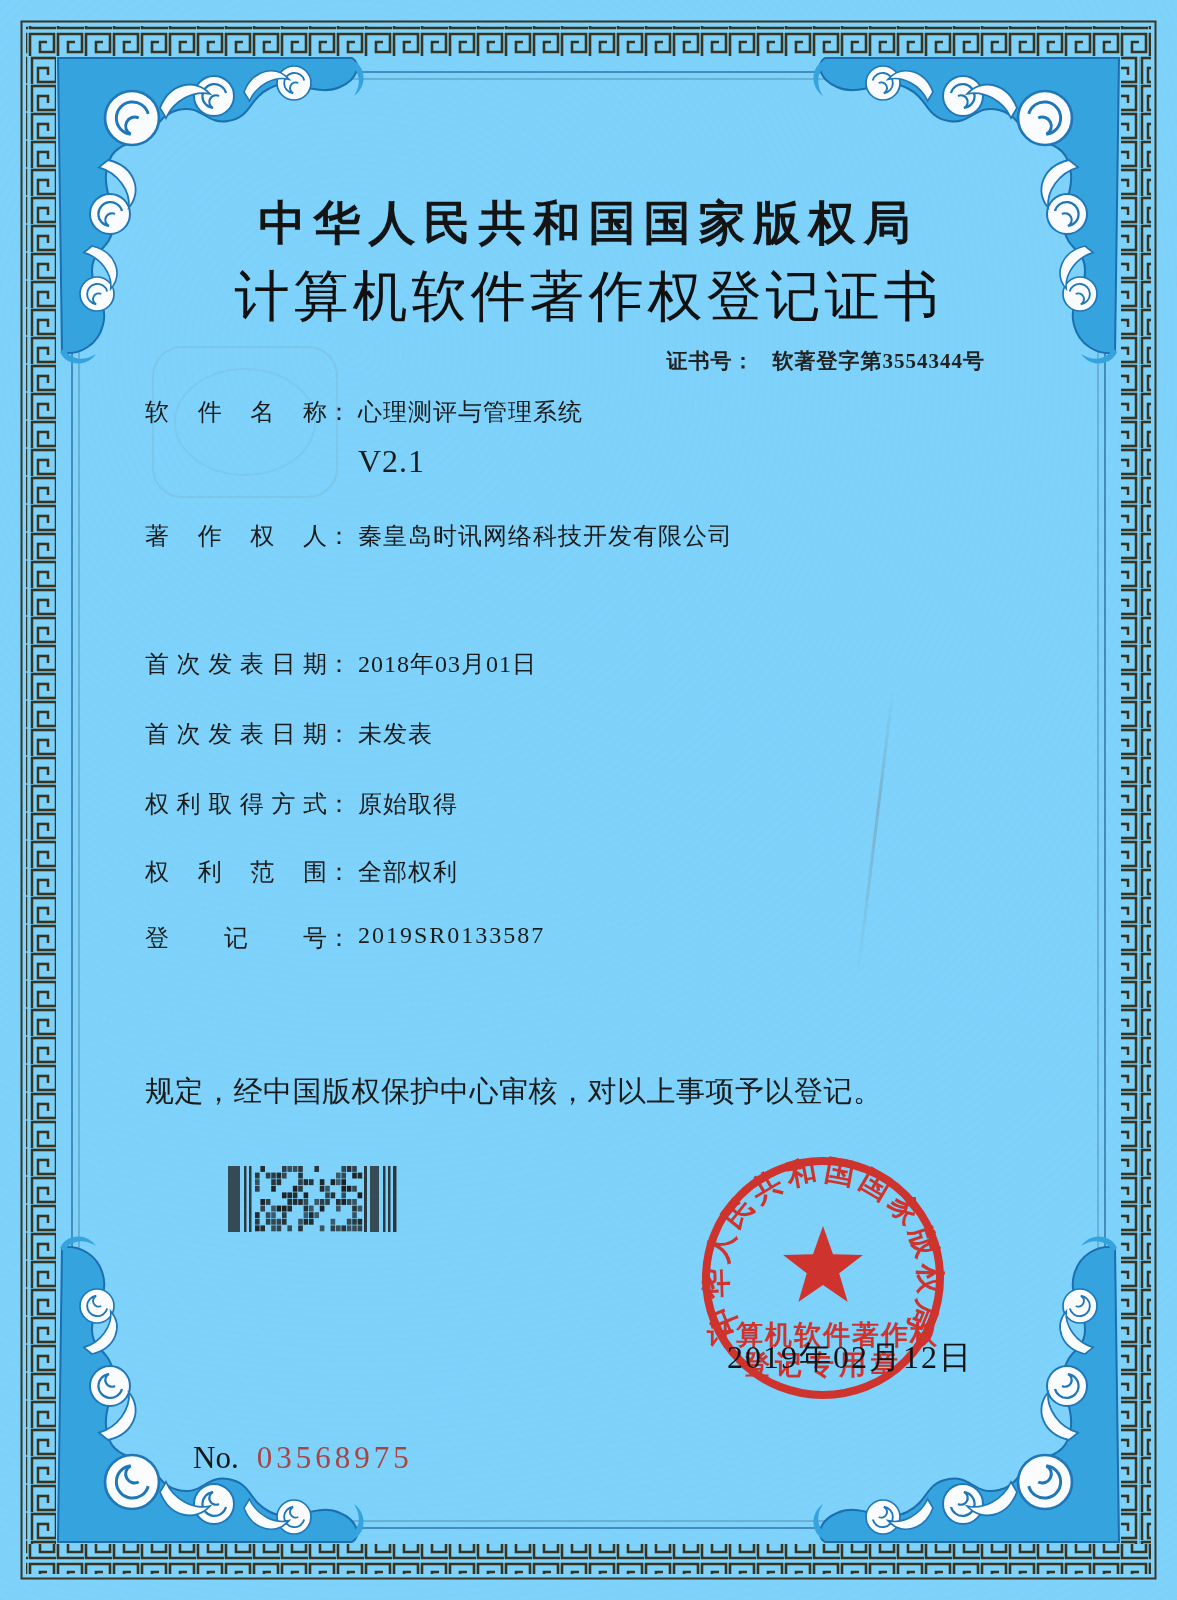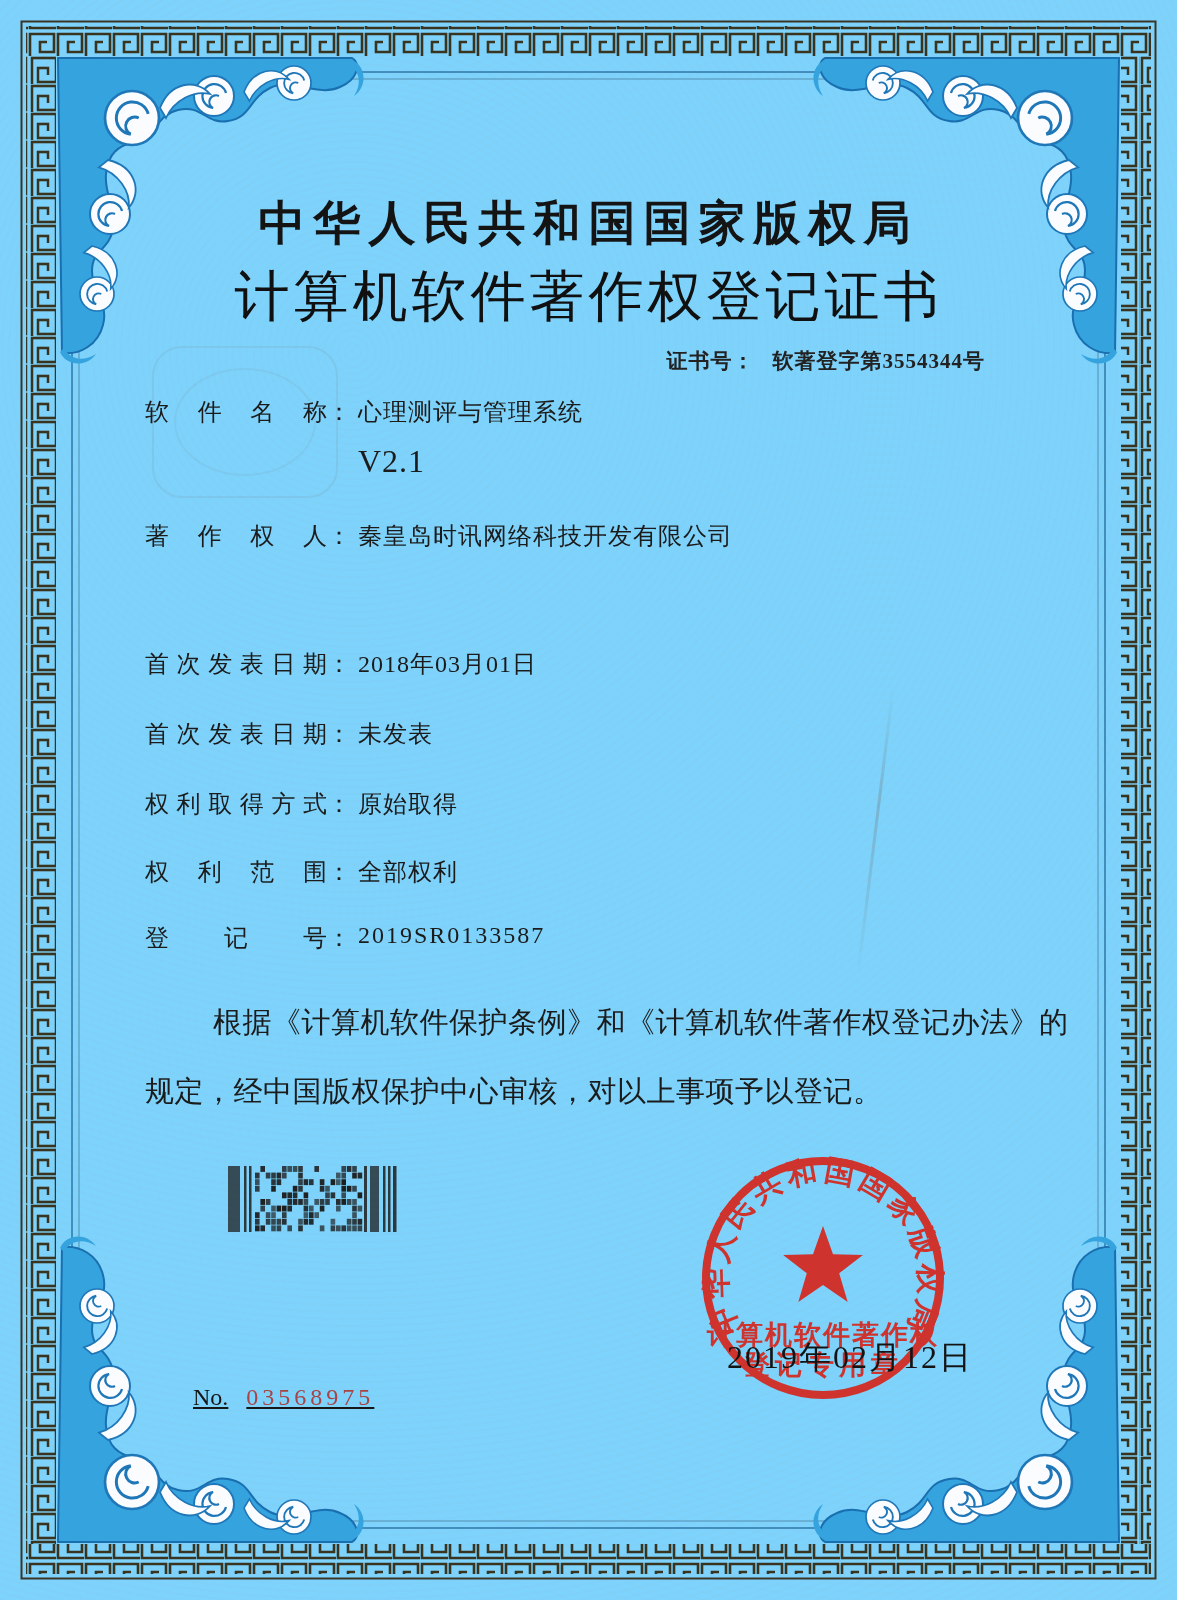--- a/index.html
+++ b/index.html
@@ -52,21 +52,21 @@
   .stmt{position:absolute;font-size:29px;letter-spacing:.5px;color:#1b1b1b;white-space:nowrap;}
   
   .barcode{position:absolute;left:228px;top:1166px;width:180px;height:66px;}
   
   .seal{position:absolute;left:673px;top:1128px;width:300px;height:300px;opacity:.93;}
   .issue-date{
     position:absolute;left:673px;top:1336px;width:300px;text-align:right;
     font-size:32px;letter-spacing:2px;color:#141414;font-weight:400;
   }
   
-  .serial{position:absolute;left:193px;top:1384px;font-size:24px;color:#161616;text-decoration:underline;}
+  .serial{position:absolute;left:193px;top:1440px;font-size:31px;color:#161616;}
   .serial .num{color:#a84444;margin-left:18px;letter-spacing:4px;}
   
   .stamp-mark{
     position:absolute;left:152px;top:346px;width:182px;height:148px;
     border:2px solid rgba(125,140,155,.16);border-radius:30px;pointer-events:none;
   }
   .stamp-mark::after{
     content:"";position:absolute;inset:20px;border:2px solid rgba(125,140,155,.12);border-radius:50%;
   }
   .crease{
@@ -202,21 +202,20 @@
   <div class="row" style="top:856px">
     <span class="lbl">权利范围</span><span class="colon">：</span>
     <span class="val">全部权利</span>
   </div>
 
   <div class="row" style="top:922px">
     <span class="lbl">登记号</span><span class="colon">：</span>
     <span class="val" style="letter-spacing:2px">2019SR0133587</span>
   </div>
 
-  <div class="stmt" style="left:213px;top:1003px">根据《计算机软件保护条例》和《计算机软件著作权登记办法》的</div>
   <div class="stmt" style="left:145px;top:1072px">规定，经中国版权保护中心审核，对以上事项予以登记。</div>
 
   <div class="barcode">
     <svg id="barcode-svg" width="180" height="66" viewBox="0 0 180 66" xmlns="http://www.w3.org/2000/svg">
         <rect x="0" y="0" width="12" height="66" fill="#1d1d1d" opacity="0.75"></rect>
         <rect x="16" y="0" width="2.5" height="66" fill="#1d1d1d" opacity="0.85"></rect>
         <rect x="21" y="0" width="2.5" height="66" fill="#1d1d1d" opacity="0.85"></rect>
         <rect x="32.4" y="0" width="4.6" height="5.9" fill="#1d1d1d" opacity="0.9233130395412446"></rect>
         <rect x="53.99999999999999" y="0" width="4.6" height="5.9" fill="#1d1d1d" opacity="0.8214103400707244"></rect>
         <rect x="59.39999999999999" y="0" width="4.6" height="5.9" fill="#1d1d1d" opacity="0.7267816722393036"></rect>

